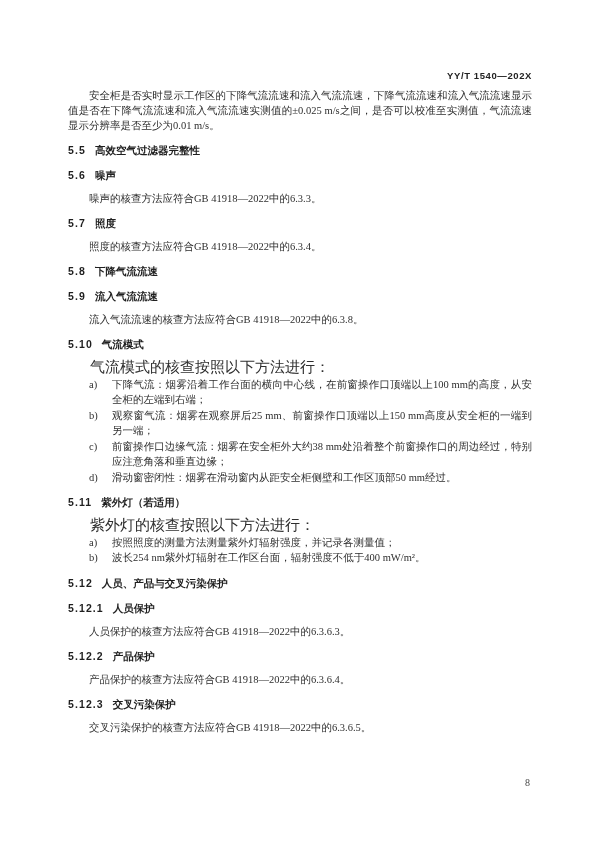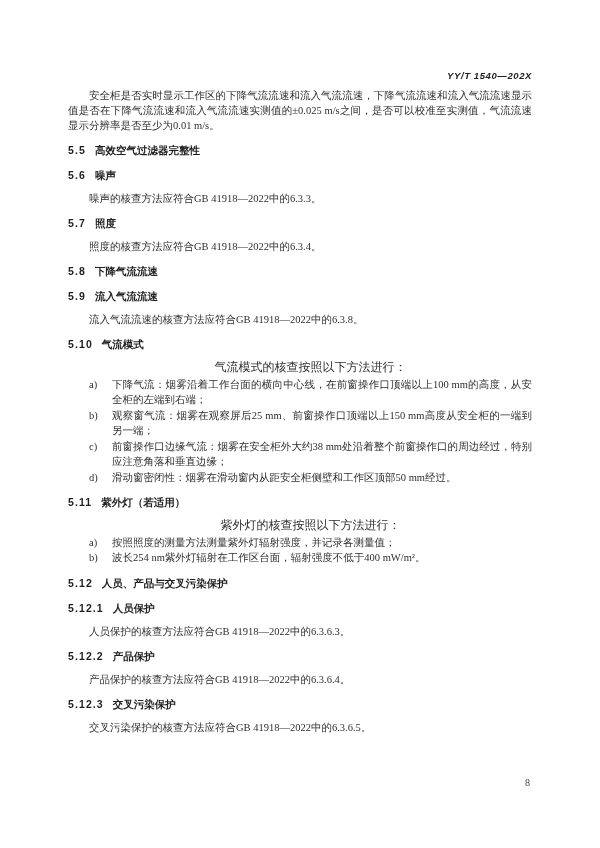--- a/index.html
+++ b/index.html
@@ -20,21 +20,20 @@
     position: absolute;
     top: 70px;
     left: 68px;
     right: 68px;
     text-align: right;
     font-family: "Liberation Sans", "DejaVu Sans", sans-serif;
     font-weight: 700;
     font-size: 9.5px;
     letter-spacing: 0.6px;
     color: #222222;
-    font-style: italic;
   }
   .content {
     position: absolute;
     top: 88px;
     left: 68px;
     right: 68px;
   }
   p.body {
     margin: 0;
     font-size: 10.5px;
@@ -52,24 +51,23 @@
     line-height: 15px;
     color: #1f1f1f;
     white-space: nowrap;
   }
   .heading .num {
     letter-spacing: 1.1px;
     margin-right: 9px;
   }
   .lead {
     margin: 1px;
-    font-size: 12px;
+    font-size: 15px;
     line-height: 15.5px;
     text-indent: 21px;
-    text-align: center;
   }
   .clause-list {
     margin: 0;
   }
   .li {
     display: flex;
     margin-left: 21px;
     font-size: 10.5px;
     line-height: 15.5px;
   }

